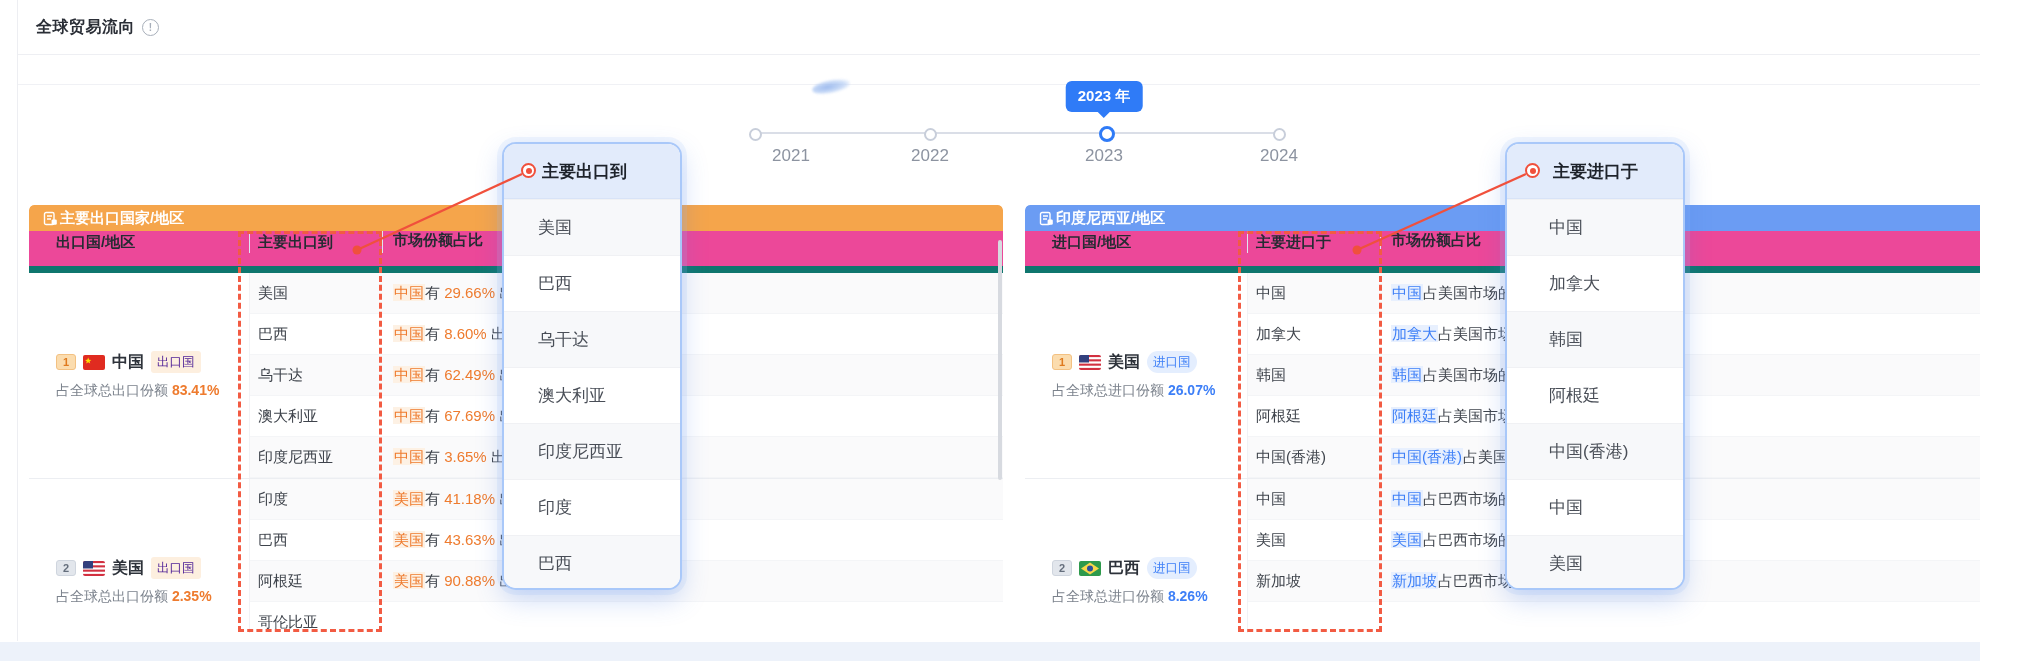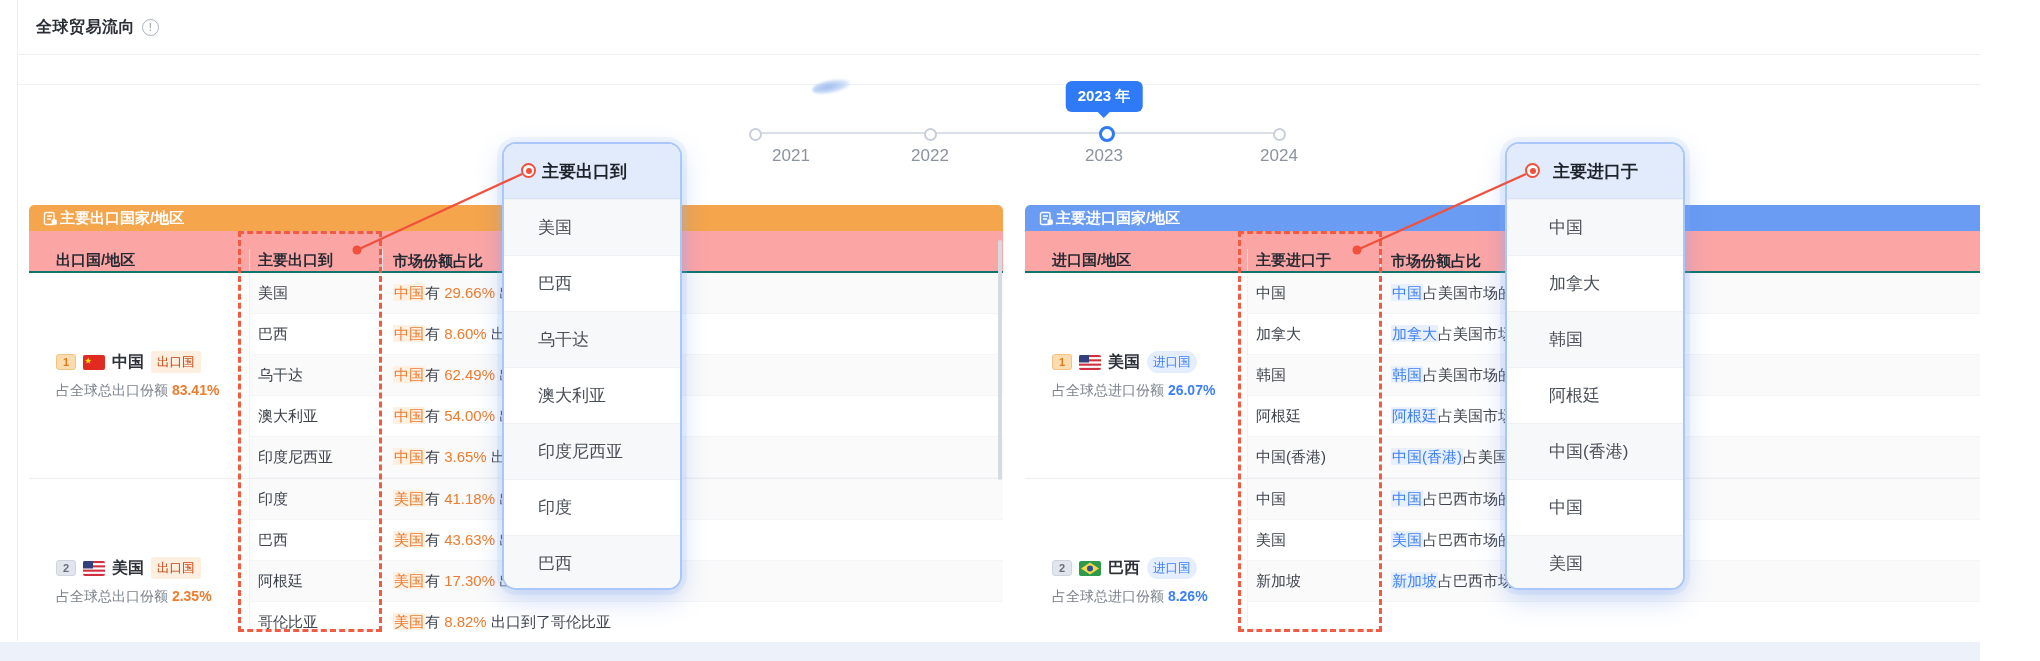--- a/index.html
+++ b/index.html
@@ -31,41 +31,41 @@
           opacity:.75;filter:blur(1px);transform:rotate(-10deg);z-index:2;}
 
   
   .panel{position:absolute;top:205px;height:428px;background:#fff;overflow:hidden;border-radius:5px 5px 0 0;z-index:5;}
   .panel.left{left:29px;width:974px;}
   .panel.right{left:1025px;width:980px;}
   .panel-head{height:26px;display:flex;align-items:center;gap:2px;padding-left:14px;color:#fff;
           font-size:15px;font-weight:700;border-radius:5px 5px 0 0;}
   .panel.left  .panel-head{background:#F5A54B;}
   .panel.right .panel-head{background:#6B9CF3;}
-  .cols{height:42px;display:flex;align-items:flex-end;background:#fca5a5;border-bottom:2px solid #0f766e;
+  .cols{height:42px;display:flex;align-items:flex-start;background:#ec4899;border-bottom:7px solid #0f766e;
           font-size:15px;font-weight:700;color:#262B33;box-sizing:border-box;}
   .c1{width:221px;padding-left:27px;box-sizing:border-box;border-right:1px solid #DFE5F0;height:22px;line-height:22px;}
   .panel.right .c1{width:223px;}
   .c2{width:133px;padding-left:8px;box-sizing:border-box;border-right:1px solid #DFE5F0;height:22px;line-height:22px;}
   .c3{flex:1;padding-left:10px;}
 
   .group{display:flex;min-height:205px;}
   .group + .group{border-top:1px solid #ECEEF2;}
   .gcell{width:221px;box-sizing:border-box;padding-left:27px;display:flex;flex-direction:column;
           justify-content:center;border-right:1px solid #F1F2F5;background:#fff;}
   .panel.right .gcell{width:223px;}
   .gline1{display:flex;align-items:center;gap:7px;}
   .gname{font-size:16px;font-weight:700;color:#2D323A;}
   .rank{width:20px;height:16px;border-radius:3px;display:flex;align-items:center;justify-content:center;
           font-size:11px;font-weight:700;box-sizing:border-box;}
   .rank.r1{background:#FBDCAE;border:1px solid #F3C182;color:#DF7A1E;}
   .rank.r2{background:#E2E6EC;border:1px solid #CFD5DE;color:#646E7C;}
   .flag{width:22px;height:15px;border-radius:2px;overflow:hidden;display:inline-flex;box-shadow:0 0 0 1px rgba(0,0,0,.06) inset;}
   .cbadge{font-size:12.5px;padding:2.5px 6px;border-radius:3px;font-weight:400;}
-  .cbadge.o{color:#c2410c;background:#FDEFDF;}
+  .cbadge.o{color:#4c1d95;background:#FDEFDF;}
   .cbadge.b{color:#3D7FF7;background:#E4EEFE;border-radius:11px;}
   .gline2{margin-top:9px;font-size:14px;color:#7B828C;}
   .gline2 b{font-weight:700;}
   .grows{flex:1;display:flex;flex-direction:column;}
   .trow{height:41px;display:flex;align-items:center;box-sizing:border-box;border-bottom:1px solid #F4F5F7;font-size:15px;color:#3F444C;}
   .trow.odd{background:#FAFAFB;}
   .dcell{width:133px;padding-left:8px;box-sizing:border-box;}
   .scell{flex:1;padding-left:10px;white-space:nowrap;overflow:hidden;}
   .hl-o{color:#EE7B2E;background:#FDF1E4;padding:0 1px;}
   .pct-o{color:#EE7B2E;}
@@ -161,21 +161,21 @@
             <div class="trow">
               <span class="dcell">巴西</span>
               <span class="scell"><span class="hl-o">中国</span><span>有 </span><span class="pct-o">8.60%</span><span> 出口到了巴西</span></span>
             </div>
             <div class="trow odd">
               <span class="dcell">乌干达</span>
               <span class="scell"><span class="hl-o">中国</span><span>有 </span><span class="pct-o">62.49%</span><span> 出口到了乌干达</span></span>
             </div>
             <div class="trow">
               <span class="dcell">澳大利亚</span>
-              <span class="scell"><span class="hl-o">中国</span><span>有 </span><span class="pct-o">54.00%</span><span> 出口到了澳大利亚</span></span>
+              <span class="scell"><span class="hl-o">中国</span><span>有 </span><span class="pct-o">67.69%</span><span> 出口到了澳大利亚</span></span>
             </div>
             <div class="trow odd">
               <span class="dcell">印度尼西亚</span>
               <span class="scell"><span class="hl-o">中国</span><span>有 </span><span class="pct-o">3.65%</span><span> 出口到了印度尼西亚</span></span>
             </div>
           </div>
         </div>
         <div class="group">
           <div class="gcell">
             <div class="gline1">
@@ -201,40 +201,39 @@
             <div class="trow odd">
               <span class="dcell">印度</span>
               <span class="scell"><span class="hl-o">美国</span><span>有 </span><span class="pct-o">41.18%</span><span> 出口到了印度</span></span>
             </div>
             <div class="trow">
               <span class="dcell">巴西</span>
               <span class="scell"><span class="hl-o">美国</span><span>有 </span><span class="pct-o">43.63%</span><span> 出口到了巴西</span></span>
             </div>
             <div class="trow odd">
               <span class="dcell">阿根廷</span>
-              <span class="scell"><span class="hl-o">美国</span><span>有 </span><span class="pct-o">17.30%</span><span> 出口到了阿根廷</span></span>
+              <span class="scell"><span class="hl-o">美国</span><span>有 </span><span class="pct-o">90.88%</span><span> 出口到了阿根廷</span></span>
             </div>
             <div class="trow">
               <span class="dcell">哥伦比亚</span>
-              <span class="scell"><span class="hl-o">美国</span><span>有 </span><span class="pct-o">8.82%</span><span> 出口到了哥伦比亚</span></span>
             </div>
           </div>
         </div>
       </div>
   </div>
 
   <div class="panel right">
     <div class="panel-head">
       <svg width="15" height="15" viewBox="0 0 15 15">
         <rect x="1.5" y="1.5" width="9.5" height="12" rx="1.6" fill="none" stroke="#fff" stroke-width="1.4"></rect>
         <line x1="4" y1="5" x2="9" y2="5" stroke="#fff" stroke-width="1.3"></line>
         <line x1="4" y1="8" x2="8" y2="8" stroke="#fff" stroke-width="1.3"></line>
         <rect x="8.6" y="8.6" width="5.2" height="5.2" rx="1.2" fill="#fff"></rect>
       </svg>
-      <span>主要进口国家/地区</span>
+      <span>印度尼西亚/地区</span>
     </div>
     <div class="cols">
       <span class="c1">进口国/地区</span>
       <span class="c2">主要进口于</span>
       <span class="c3">市场份额占比</span>
     </div>
     <div id="import-body">
         <div class="group">
           <div class="gcell">
             <div class="gline1">

